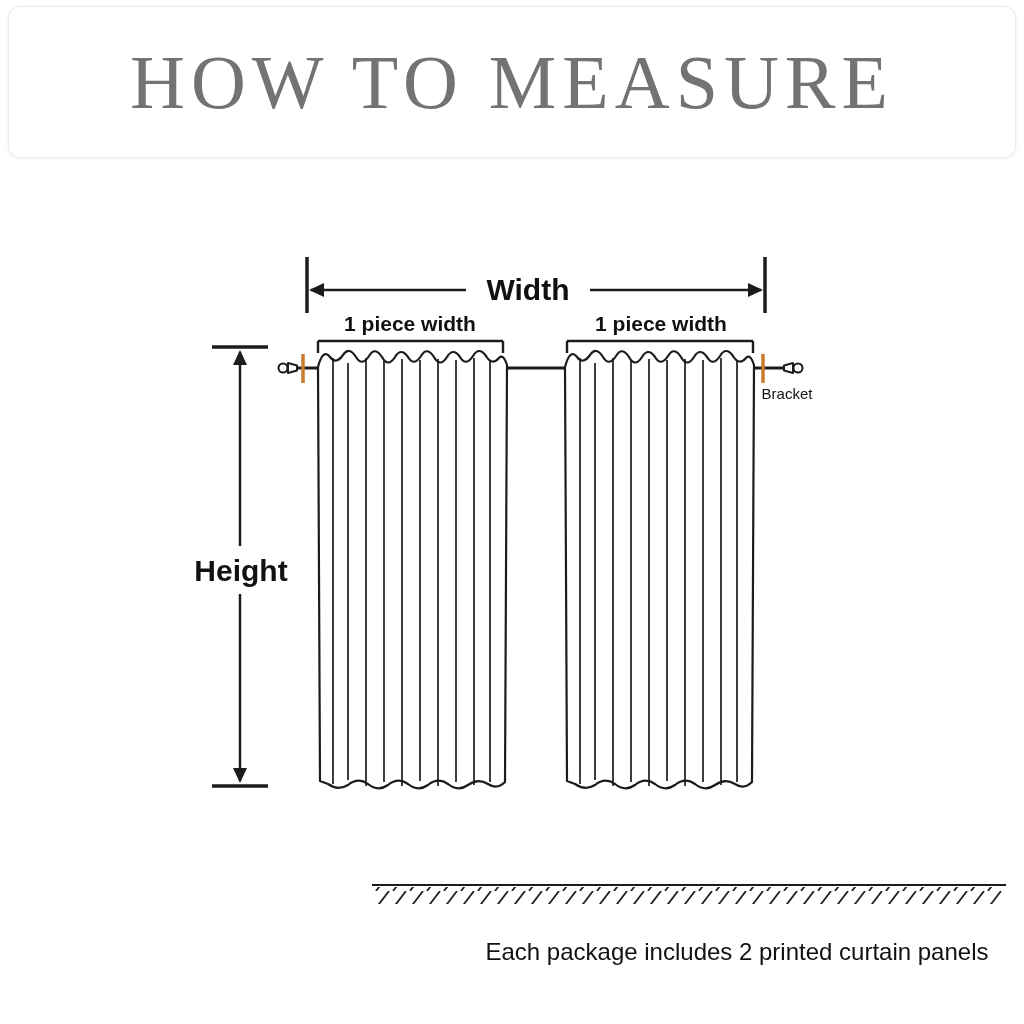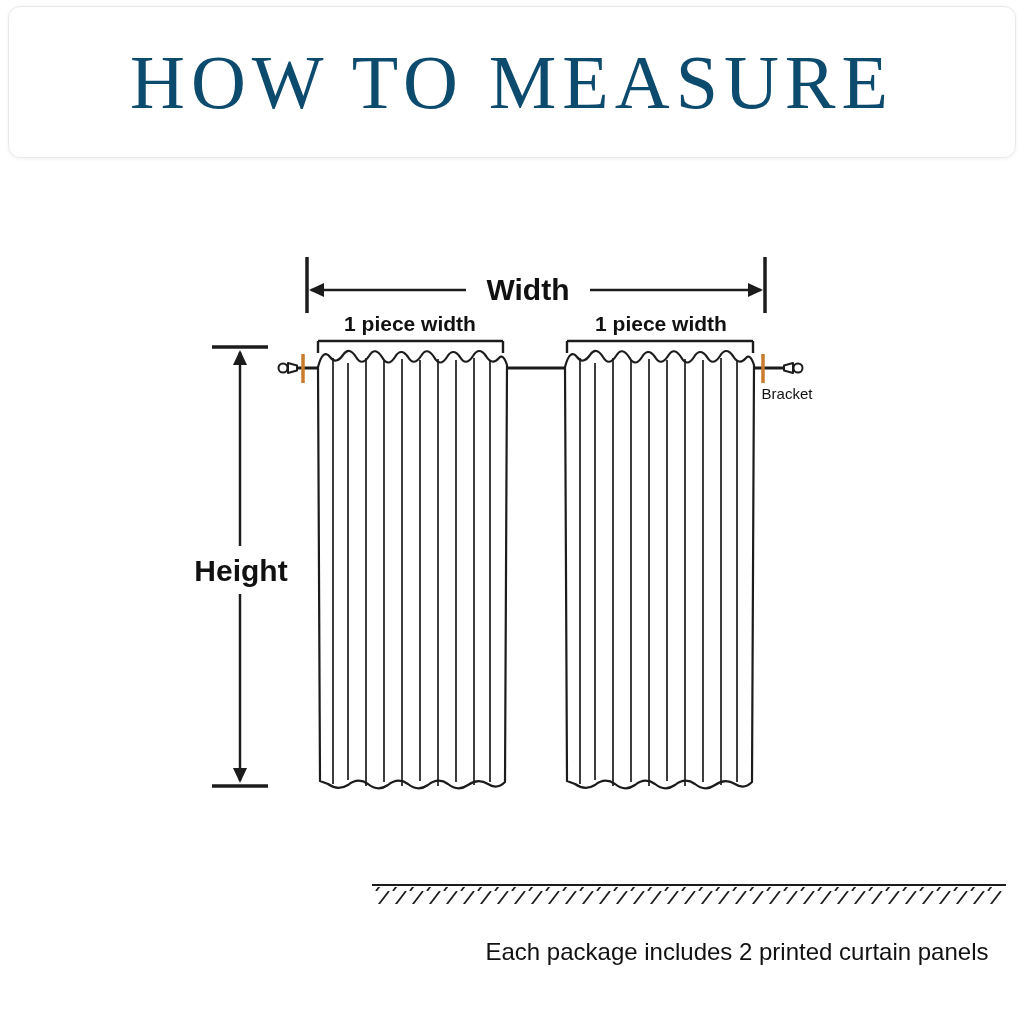--- a/index.html
+++ b/index.html
@@ -29,21 +29,21 @@
     box-shadow: 0 1px 4px rgba(0,0,0,0.05);
     background: #ffffff;
     display: flex;
     align-items: center;
     justify-content: center;
   }
   .title-text {
     font-family: "Liberation Serif", "DejaVu Serif", serif;
     font-size: 76px;
     letter-spacing: 6px;
-    color: #0c4a6e;
+    color: #737373;
     font-weight: 400;
     white-space: nowrap;
   }
   .diagram-wrap {
     position: absolute;
     left: 0;
     top: 160px;
     width: 1024px;
     height: 864px;
   }

